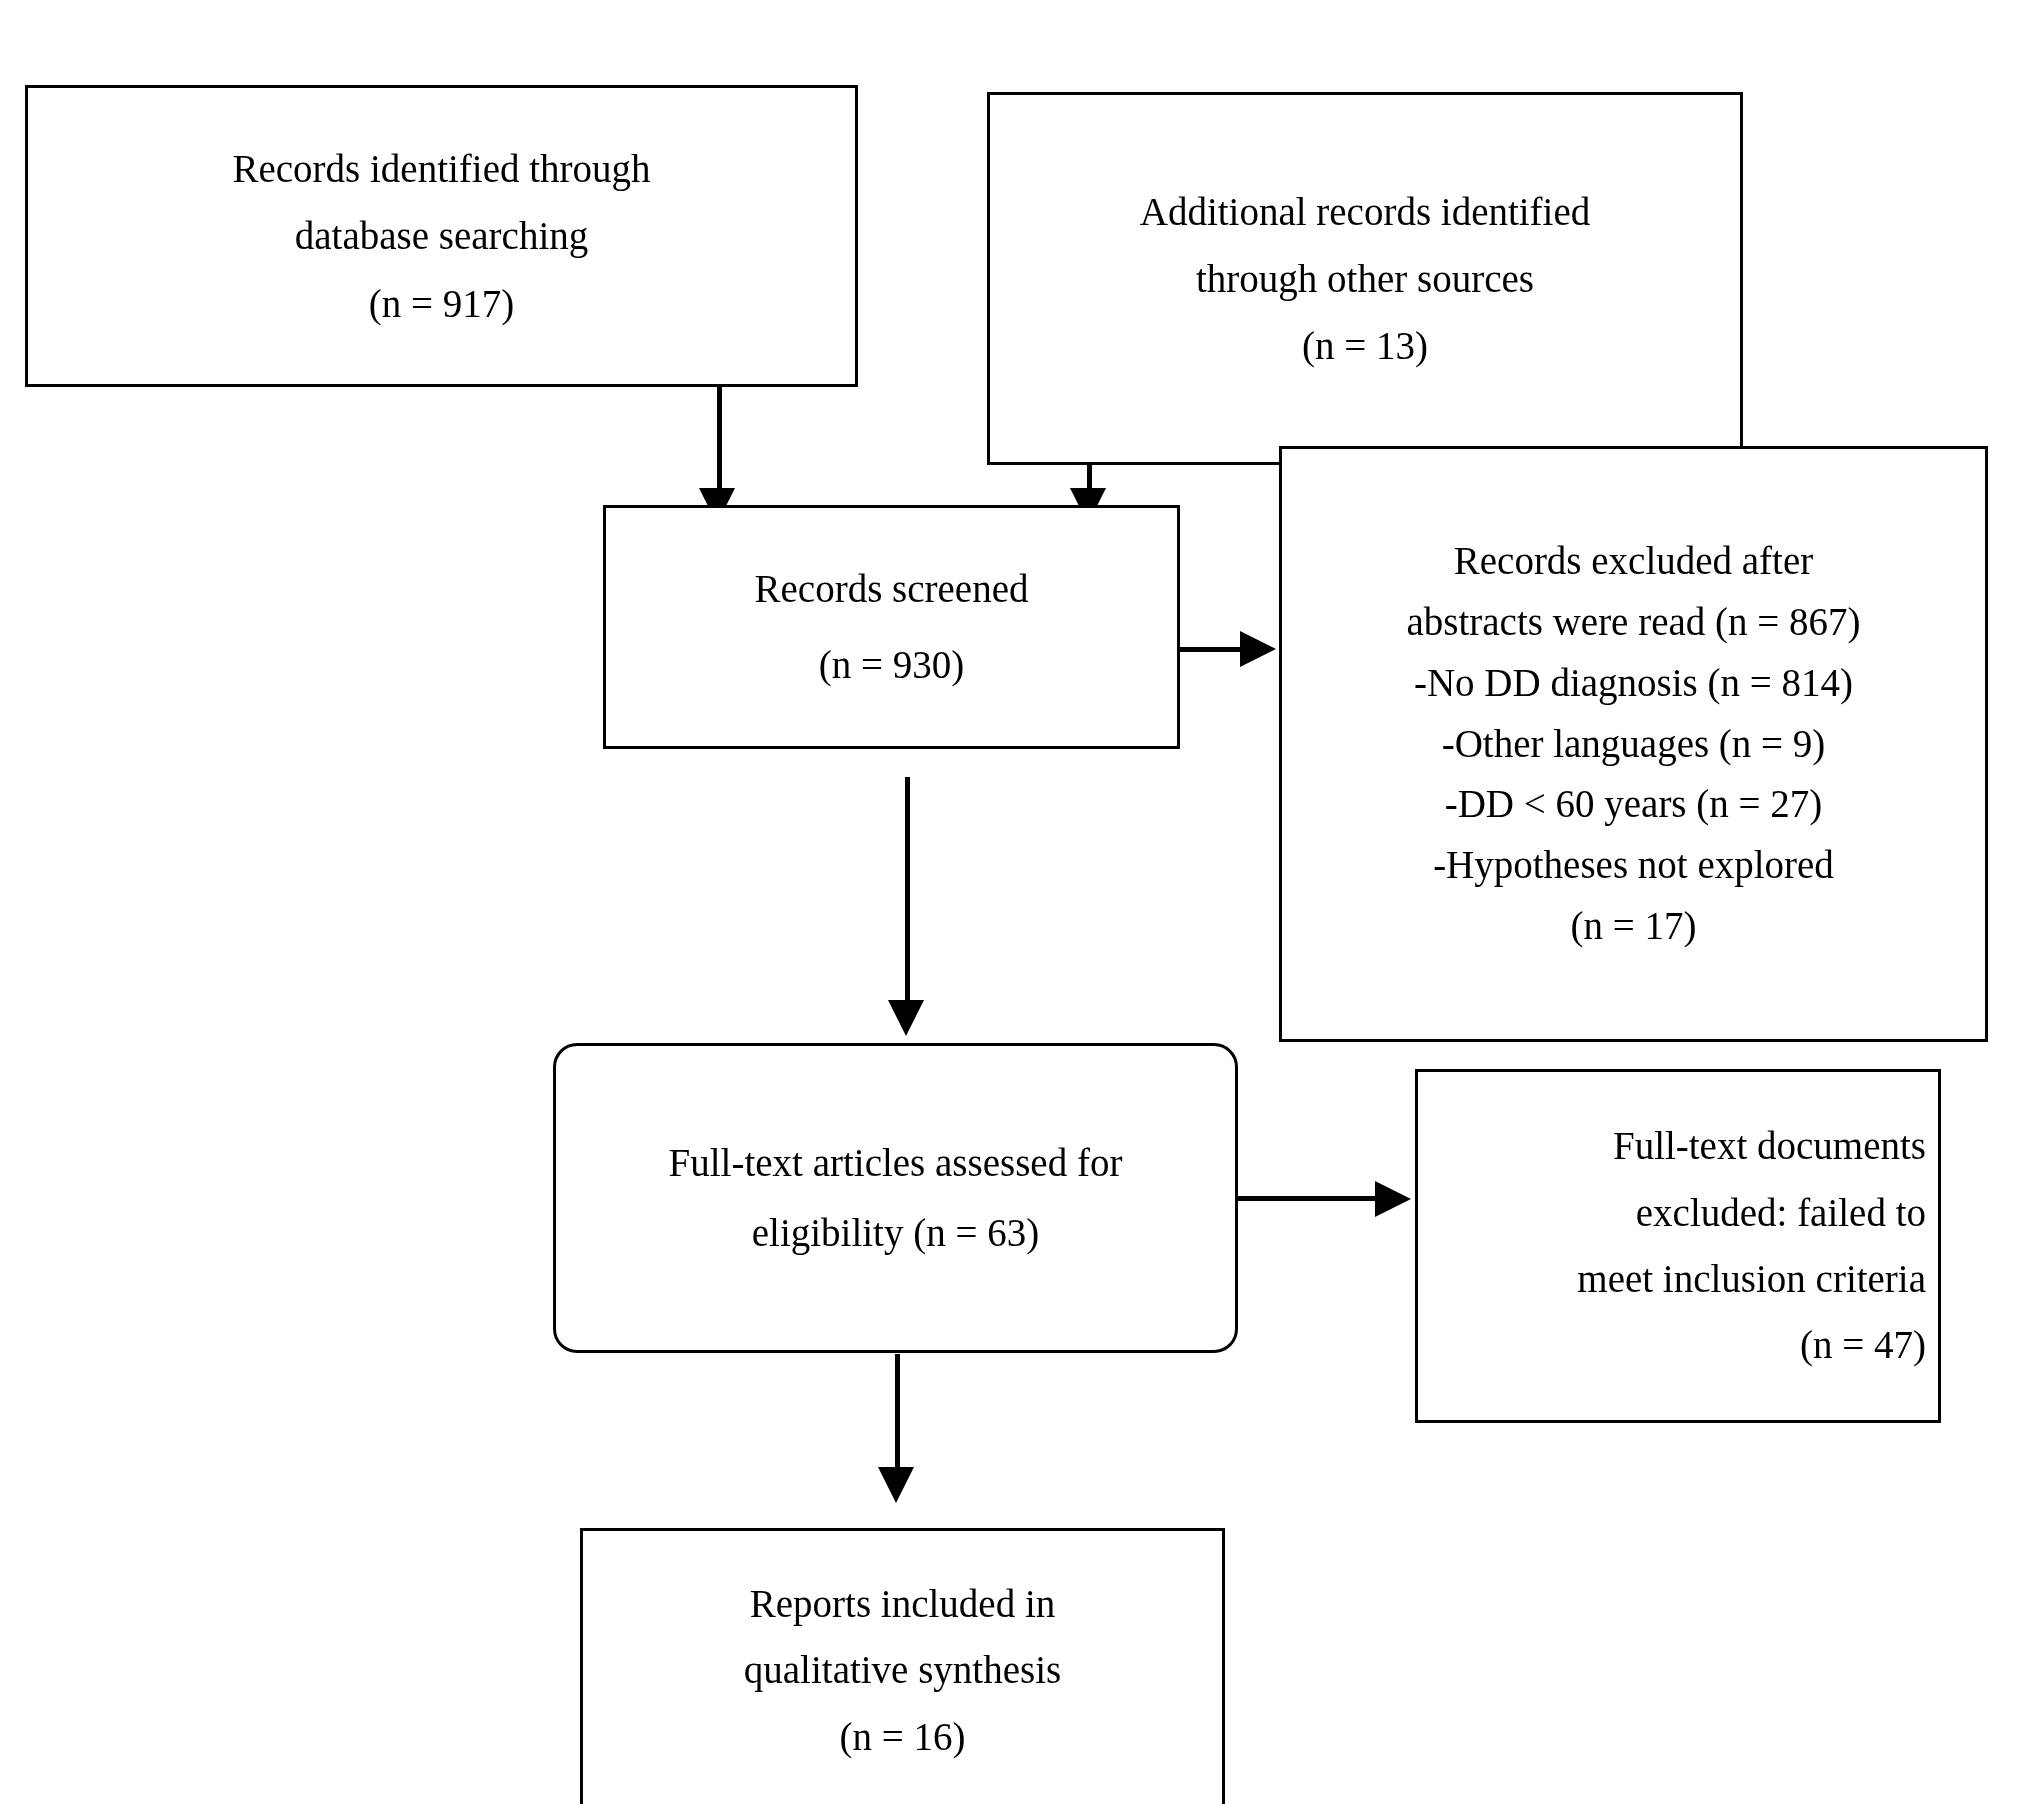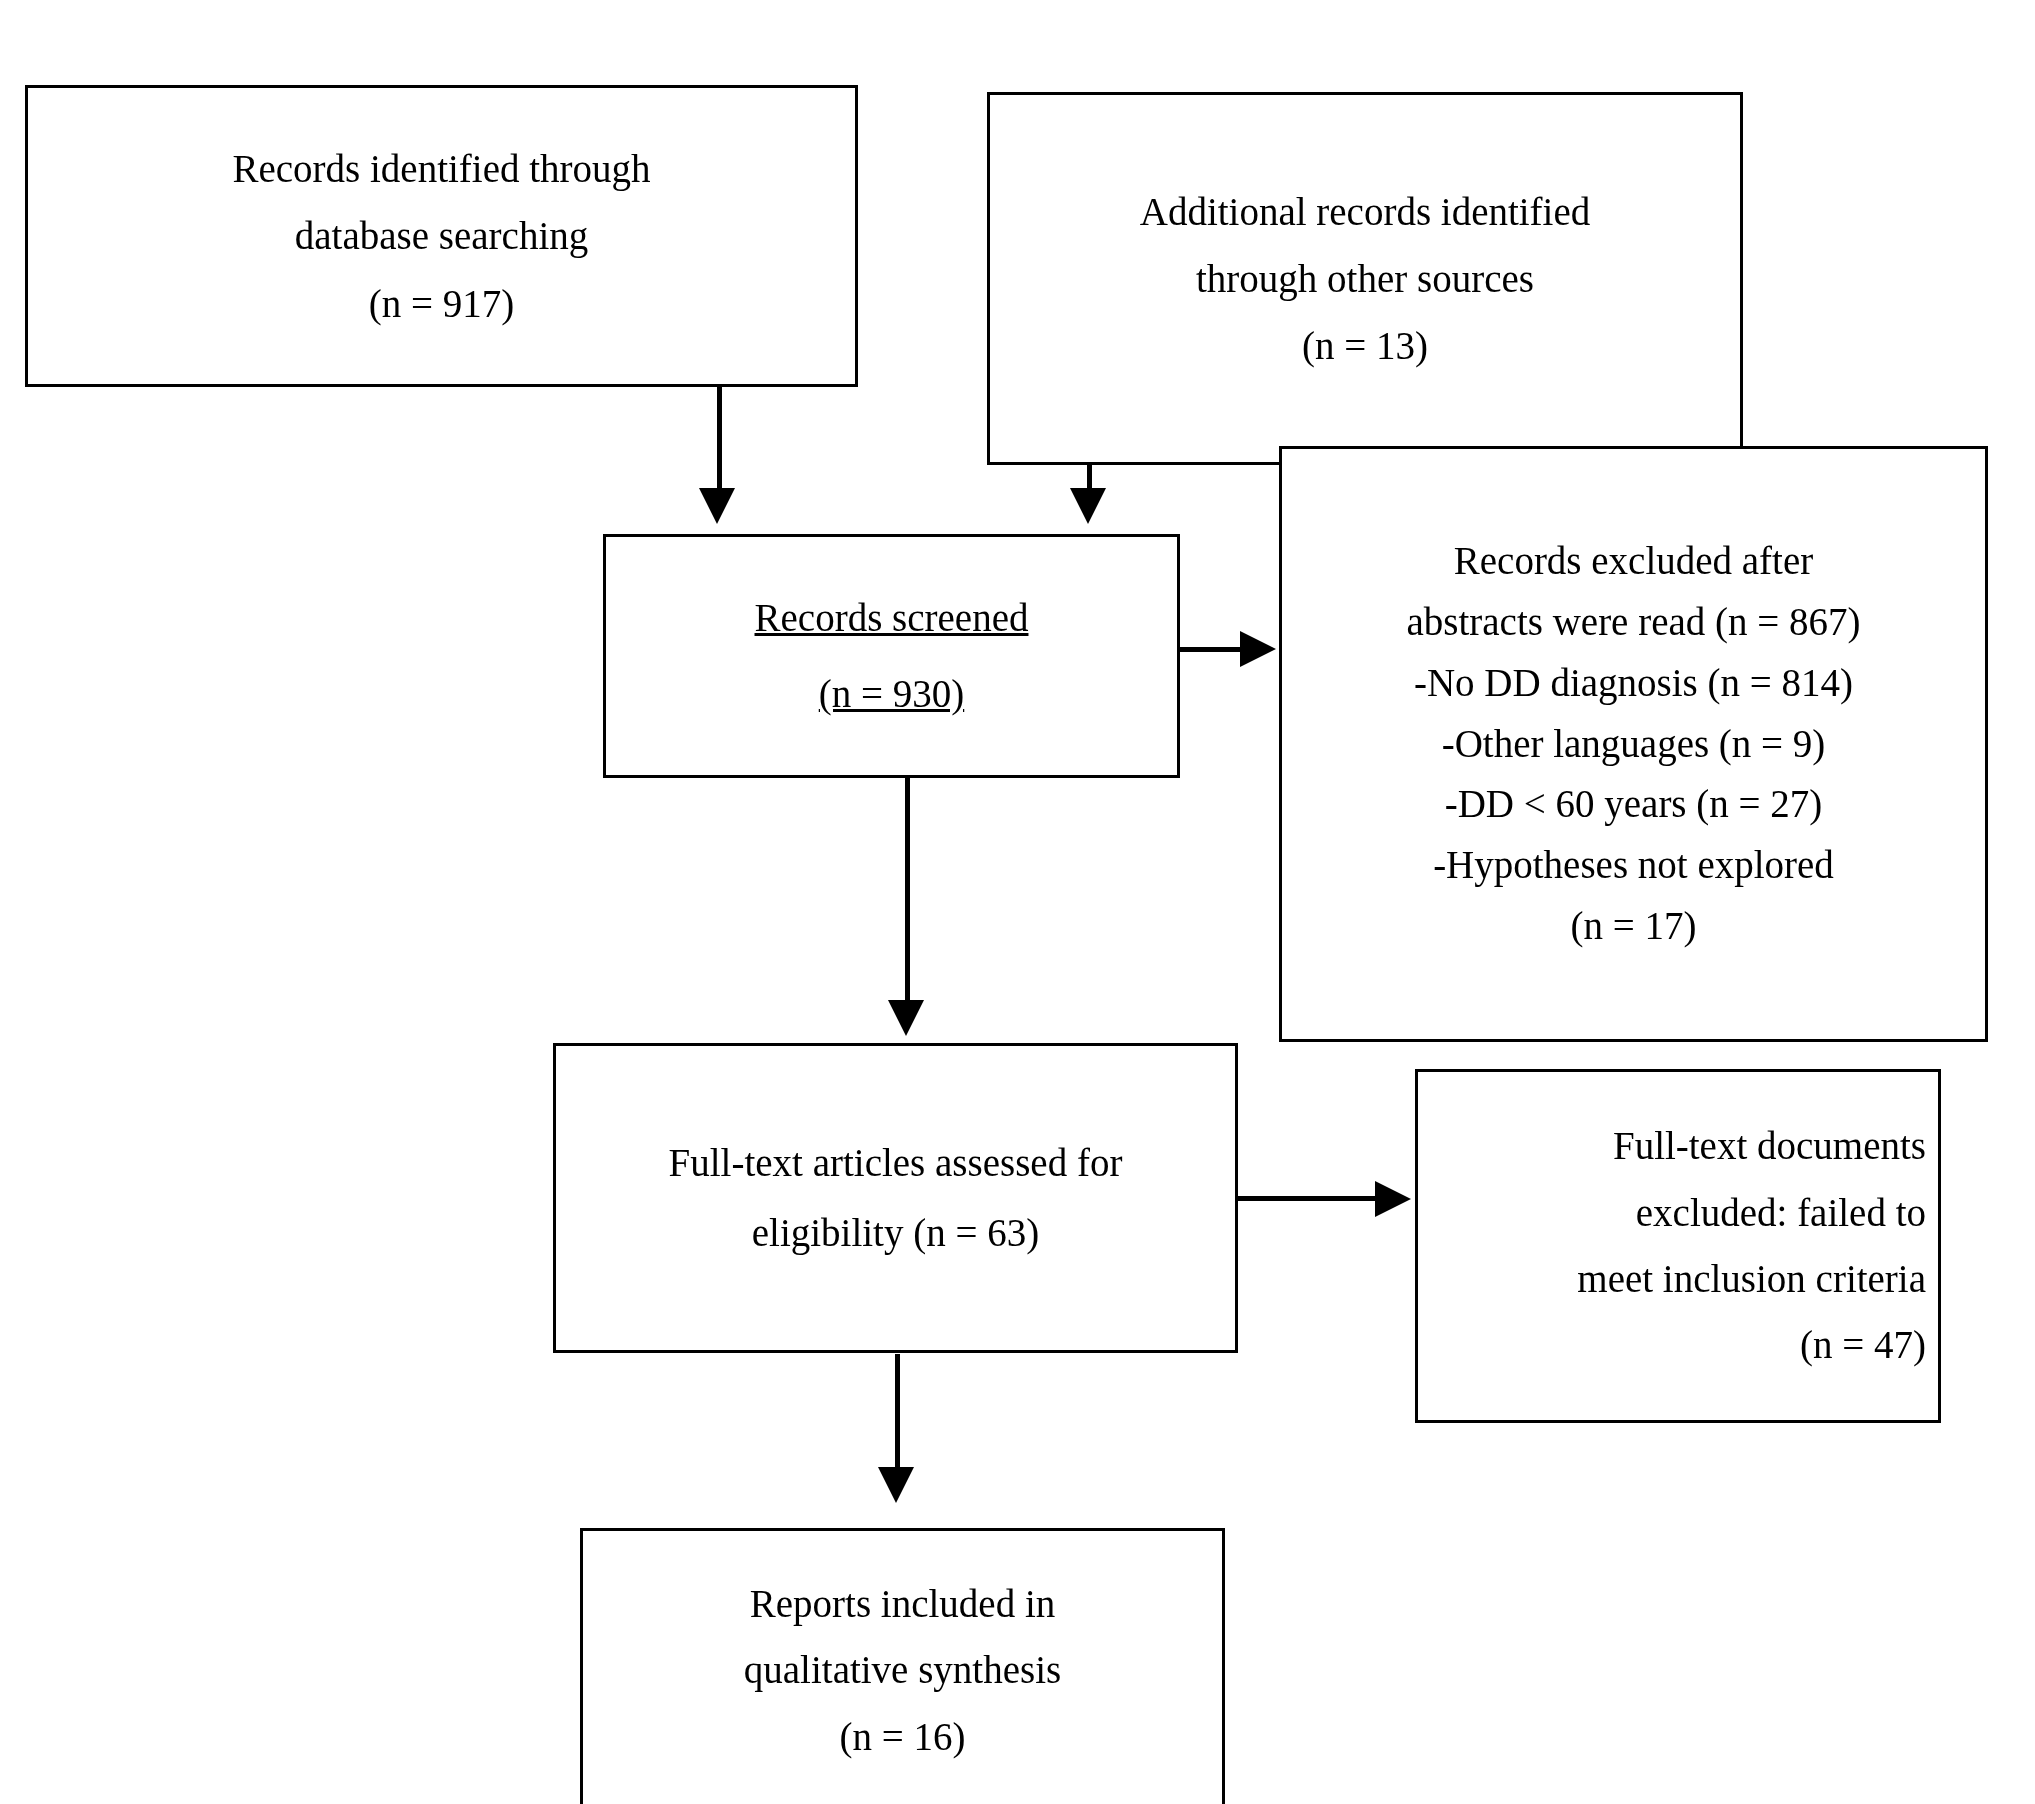--- a/index.html
+++ b/index.html
@@ -34,23 +34,23 @@
     z-index: 2;
   }
   .node .line {
     display: block;
     white-space: nowrap;
   }
 
   
   #node-db-search      { left: 25px;   top: 41px;   width: 833px; height: 302px; }
   #node-other-sources  { left: 987px; top: 48px;   width: 756px; height: 373px; }
-  #node-screened       { left: 603px;  top: 490px;  width: 577px;  height: 244px; text-decoration: underline; }
+  #node-screened       { left: 603px;  top: 461px;  width: 577px;  height: 244px; }
   #node-excluded-abs   { left: 1279px; top: 402px;  width: 709px; height: 596px; }
-  #node-fulltext       { left: 553px;  top: 999px; width: 685px; height: 310px; }
+  #node-fulltext       { left: 553px;  top: 999px; width: 685px; height: 310px; border-radius: 24px; }
   #node-excluded-full  { left: 1415px; top: 1025px; width: 526px;  height: 354px; }
   #node-included       { left: 580px;  top: 1484px; width: 645px;  height: 285px; }
 
   
   #node-excluded-abs { line-height: 1.56; align-items: center; }
   #node-excluded-full { line-height: 1.70; align-items: flex-end; }
   #node-included { line-height: 1.70; }
   #node-db-search { line-height: 1.72; }
   #node-other-sources { line-height: 1.72; }
   #node-screened { line-height: 1.95; }

